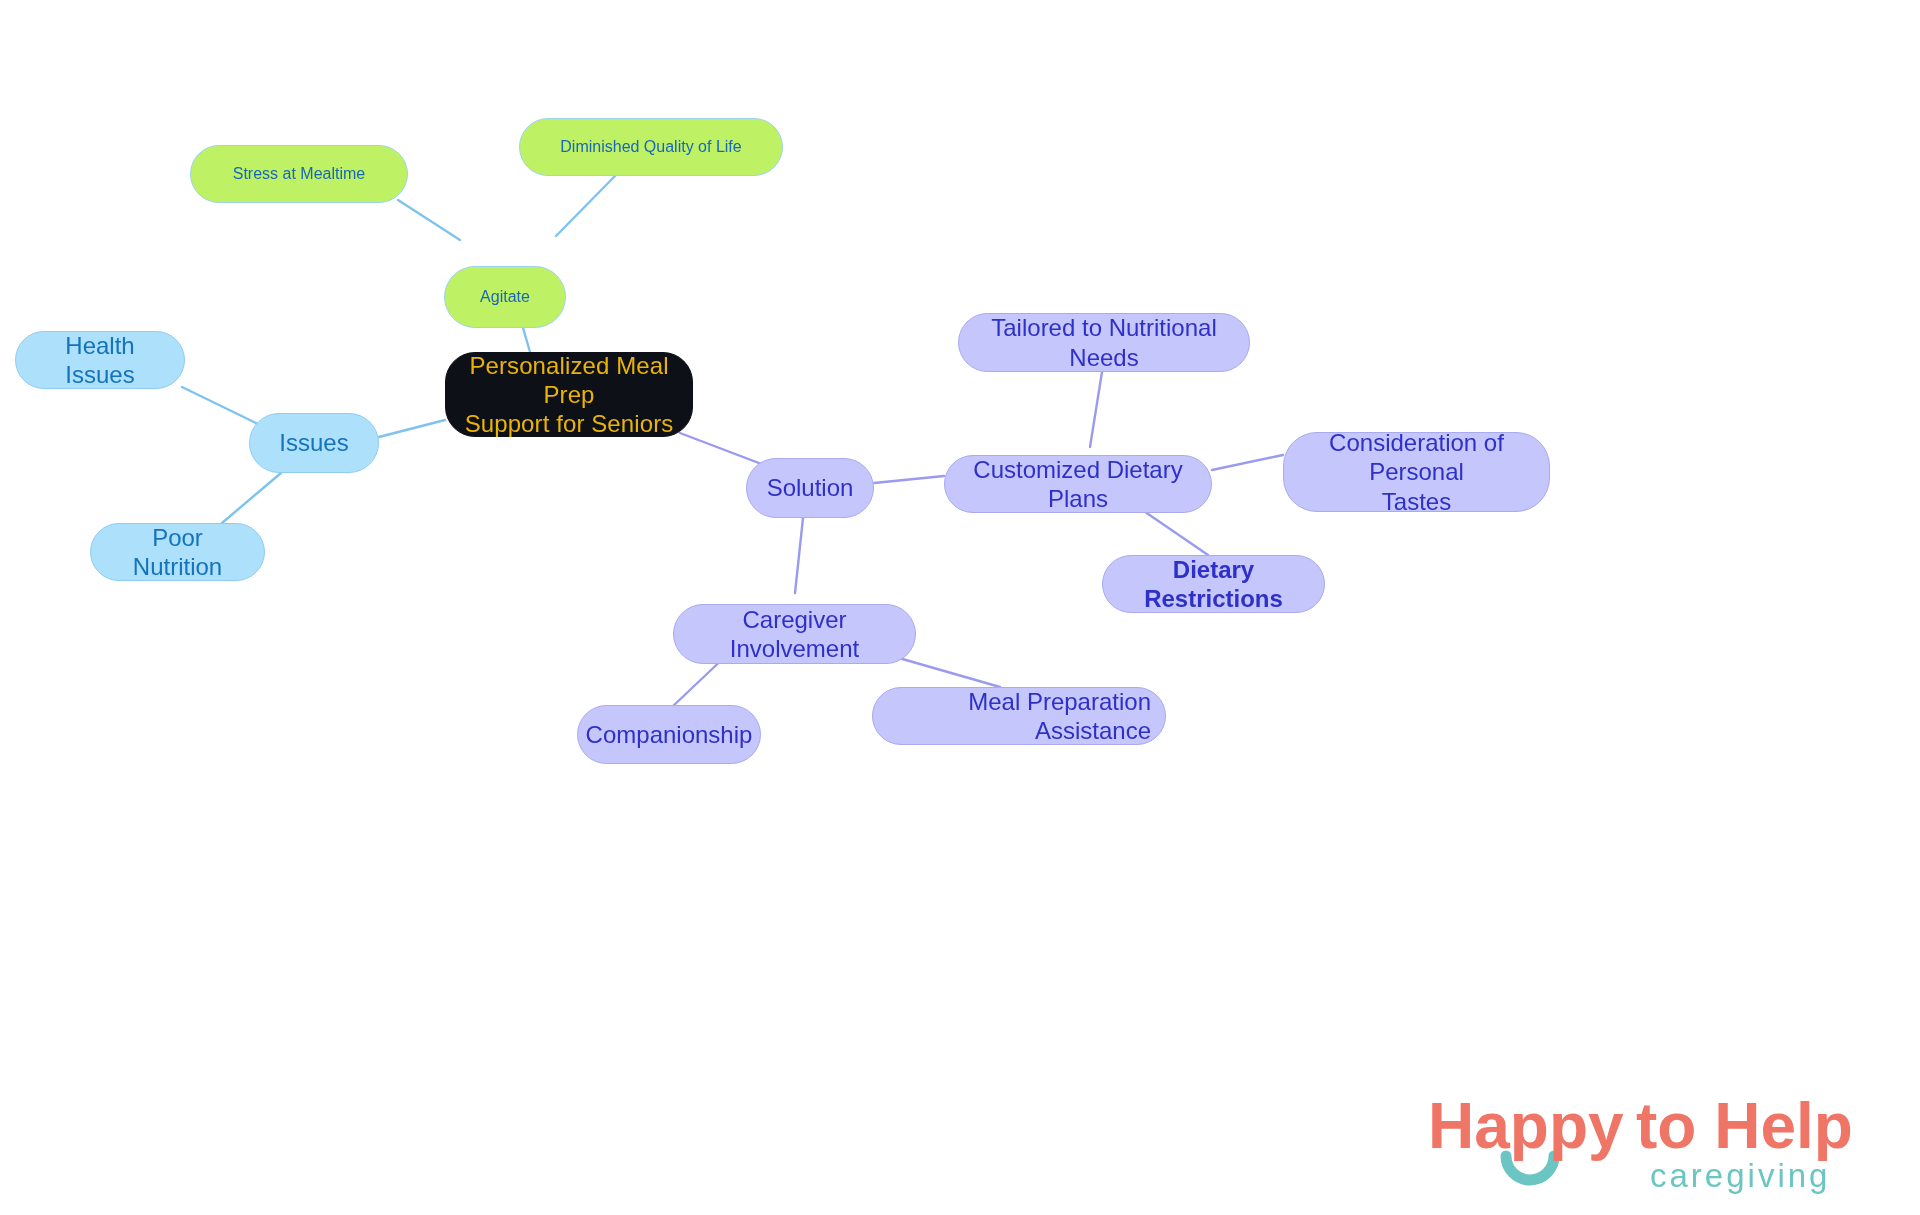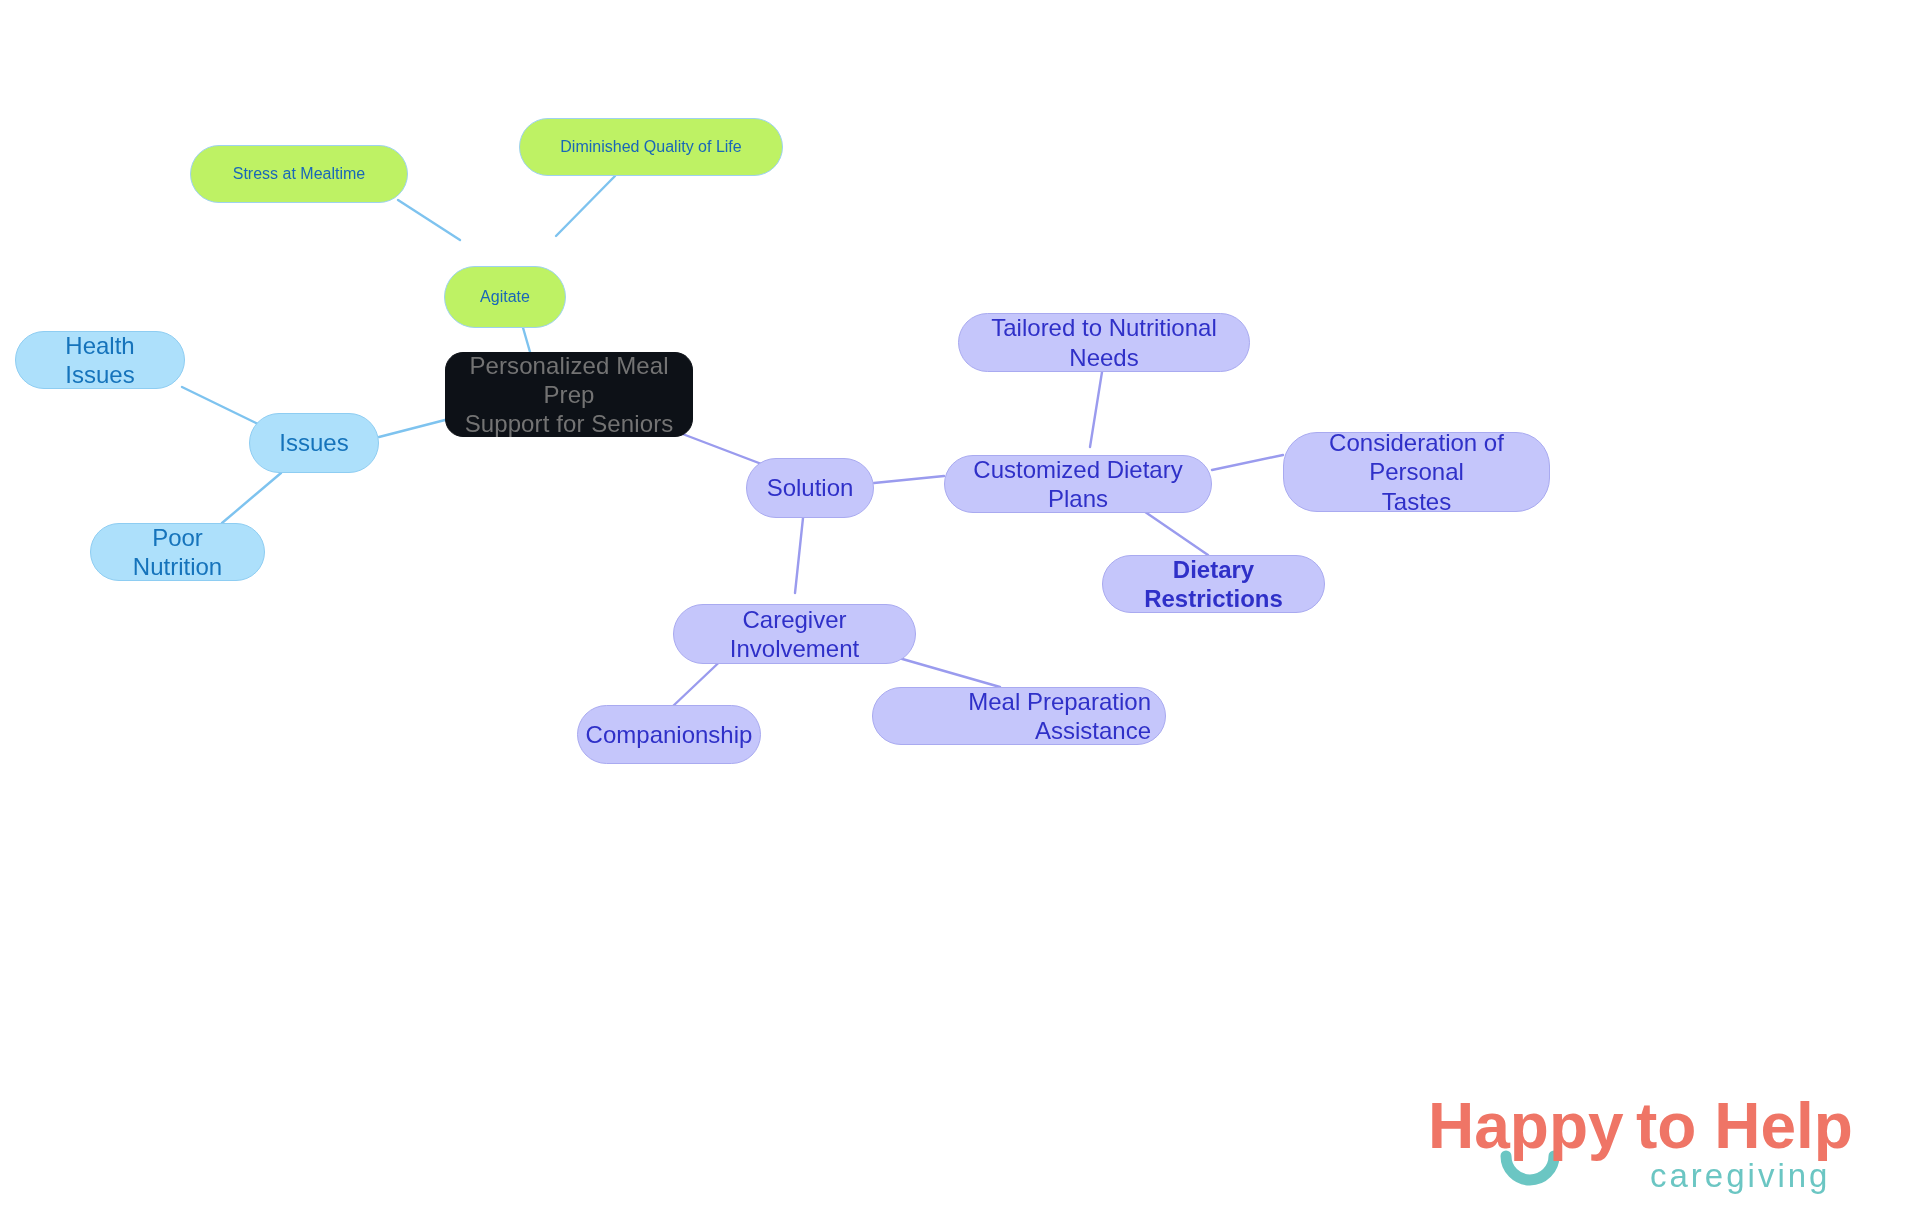--- a/index.html
+++ b/index.html
@@ -33,23 +33,23 @@
     align-items: center;
     justify-content: center;
     text-align: center;
     border-radius: 34px;
     line-height: 1.22;
     white-space: pre-line;
     padding: 6px 14px;
   }
   .node-root {
     background: #0d1117;
-    color: #737373;
+    color: #eab308;
     border: 1px solid #0d1117;
-    border-radius: 18px;
+    border-radius: 30px;
     font-size: 24px;
     letter-spacing: 0.1px;
   }
   .node-blue-mid {
     background: #ade0fb;
     border: 1.3px solid #8ecdf2;
     color: #1573bb;
     font-size: 24px;
   }
   .node-blue-light {

